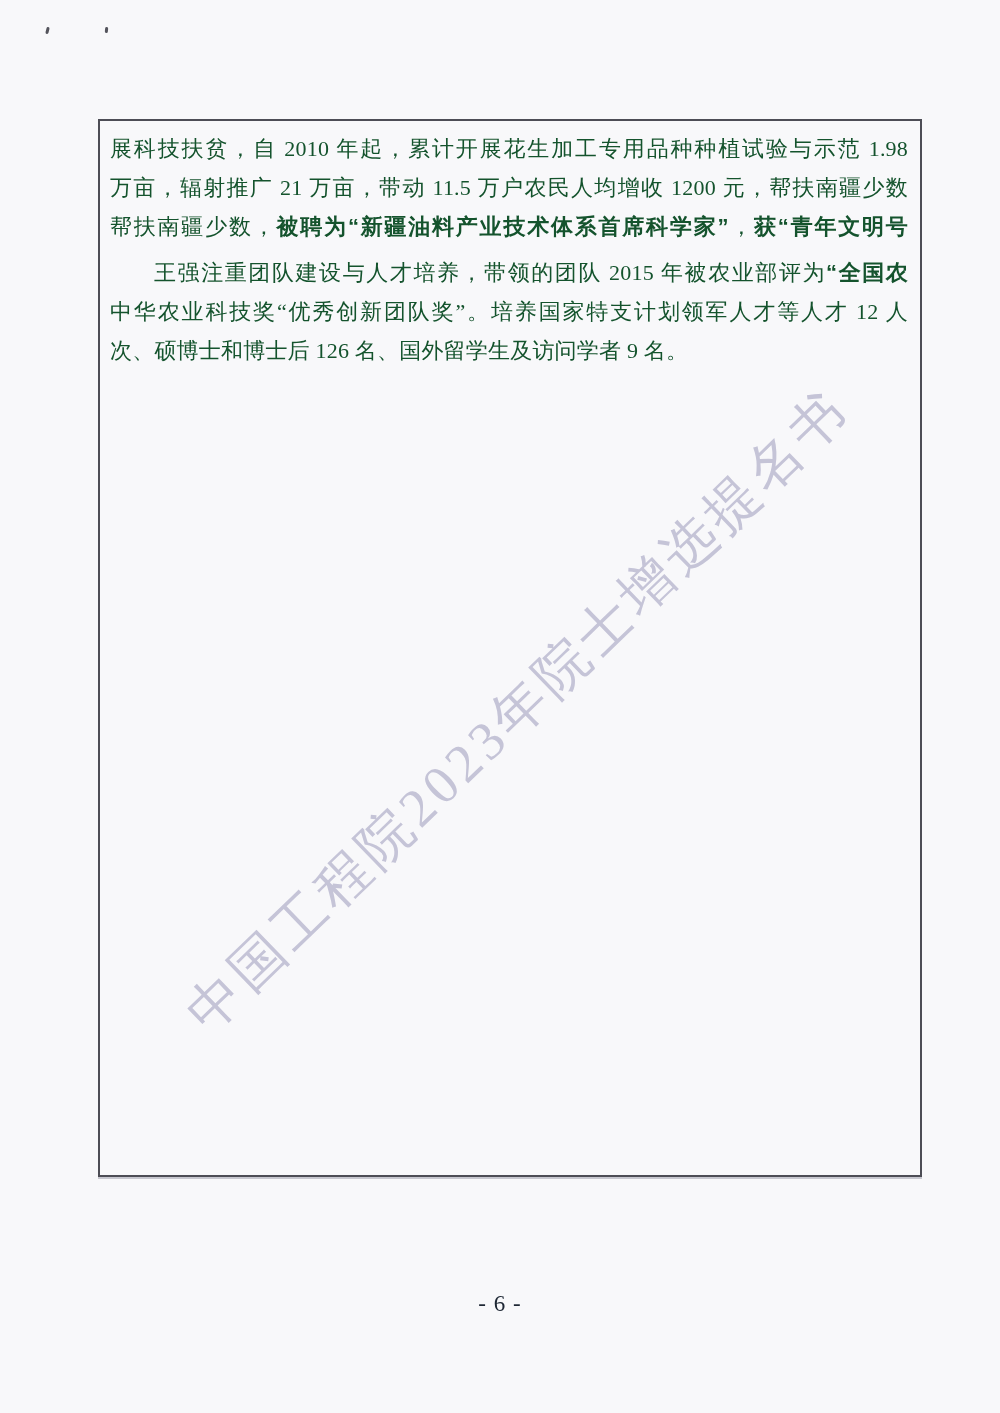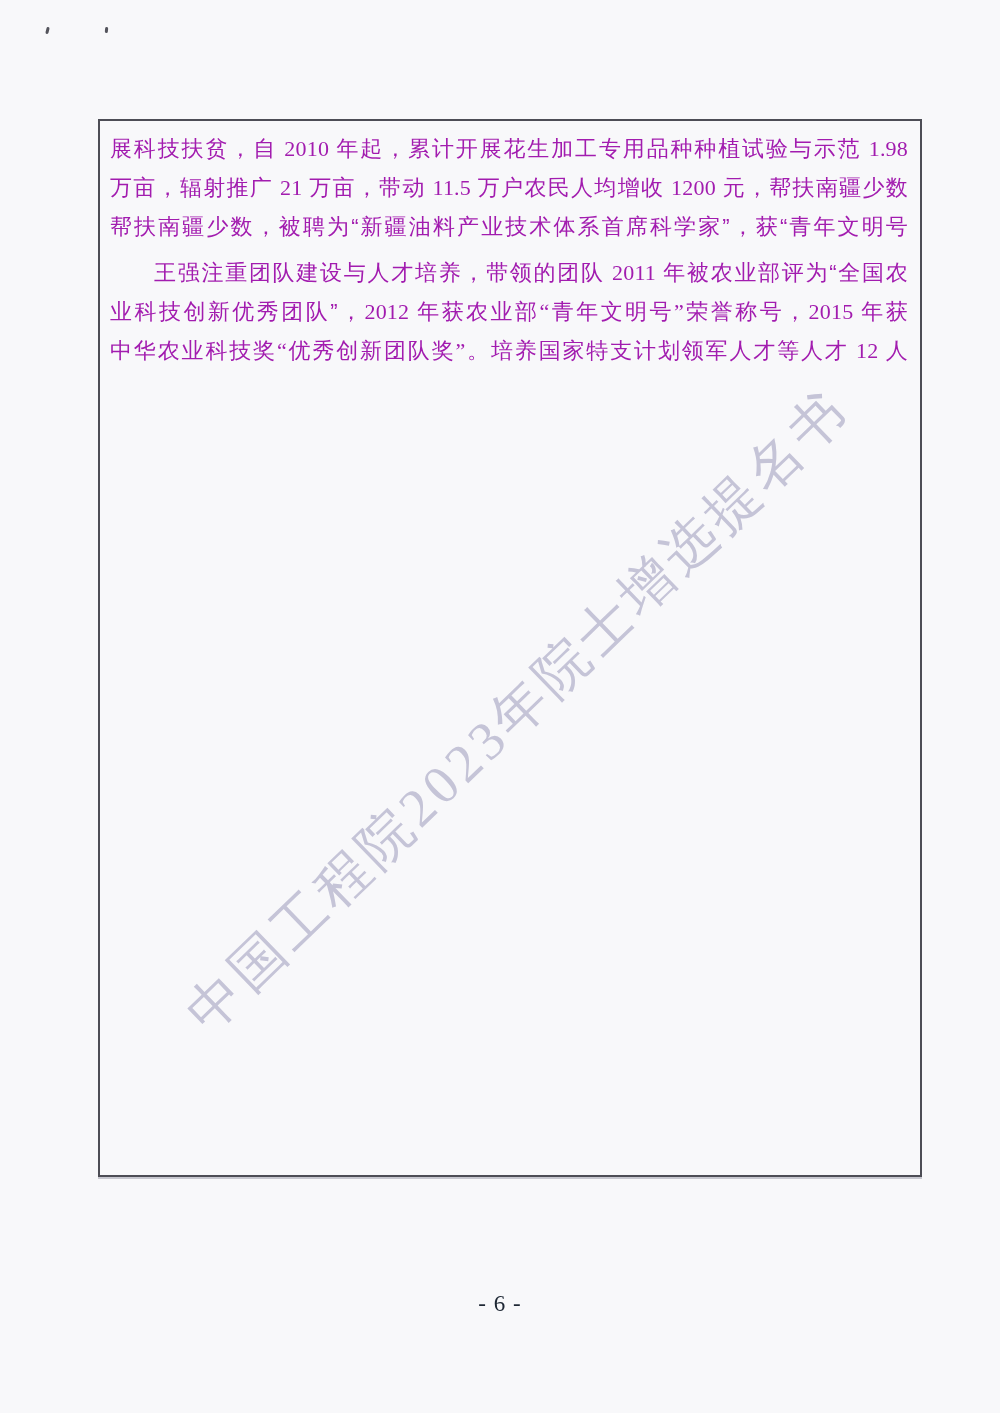--- a/index.html
+++ b/index.html
@@ -35,34 +35,34 @@
     position:absolute; left:98px; top:119px;
     width:824px; height:1058px;
     box-sizing:border-box;
     border:2px solid #4d4d55;
     box-shadow:0 2px 0 rgba(140,140,155,.45);
     z-index:2;
   }
   .doc-text {
     padding:8px 12px 0 10px;
     font-size:22px;
-    color:#a21caf;
+    color:#14532d;
   }
   .para + .para { margin-top:7px; }
   .line {
     line-height:39px;
     letter-spacing:.2px;
     text-align:justify;
     text-align-last:justify;
   }
   .line.last { text-align-last:left; }
   .line.indent { text-indent:44px; }
   .seg.b {
     font-family:"Liberation Sans","DejaVu Sans",sans-serif;
-    font-weight:400;
+    font-weight:700;
   }
 
   .page-number {
     position:absolute; left:0; top:1291px; width:100%;
     text-align:center;
     font-size:23px; letter-spacing:1px;
     color:#1e2734;
     z-index:2;
   }
 </style>
@@ -76,21 +76,21 @@
   <div class="watermark" style="color: rgb(156, 154, 188);">中国工程院2023年院士增选提名书</div>
 
   <div class="content-box">
     <div class="doc-text" id="doc-text">
         <div class="para">
           <div class="line"><span class="seg">展科技扶贫，自 2010 年起，累计开展花生加工专用品种种植试验与示范 1.98</span></div>
           <div class="line"><span class="seg">万亩，辐射推广 21 万亩，带动 11.5 万户农民人均增收 1200 元，帮扶南疆少数</span></div>
           <div class="line"><span class="seg">帮扶南疆少数，</span><span class="seg b">被聘为“新疆油料产业技术体系首席科学家”</span><span class="seg">，</span><span class="seg b">获“青年文明号</span></div>
         </div>
         <div class="para">
-          <div class="line indent"><span class="seg">王强注重团队建设与人才培养，带领的团队 2011 年被农业部评为</span><span class="seg b">“全国农</span></div>
-          <div class="line"><span class="seg b">业科技创新优秀团队”</span><span class="seg">，2012 年获农业部“青年文明号”荣誉称号，2015 年获</span></div>
+          <div class="line indent"><span class="seg">王强注重团队建设与人才培养，带领的团队 2015 年被农业部评为</span><span class="seg b">“全国农</span></div>
           <div class="line"><span class="seg">中华农业科技奖“优秀创新团队奖”。培养国家特支计划领军人才等人才 12 人</span></div>
+          <div class="line last"><span class="seg">次、硕博士和博士后 126 名、国外留学生及访问学者 9 名。</span></div>
         </div>
       </div>
   </div>
 
   <div class="page-number">- 6 -</div>
 </div>
 
 </body></html>

